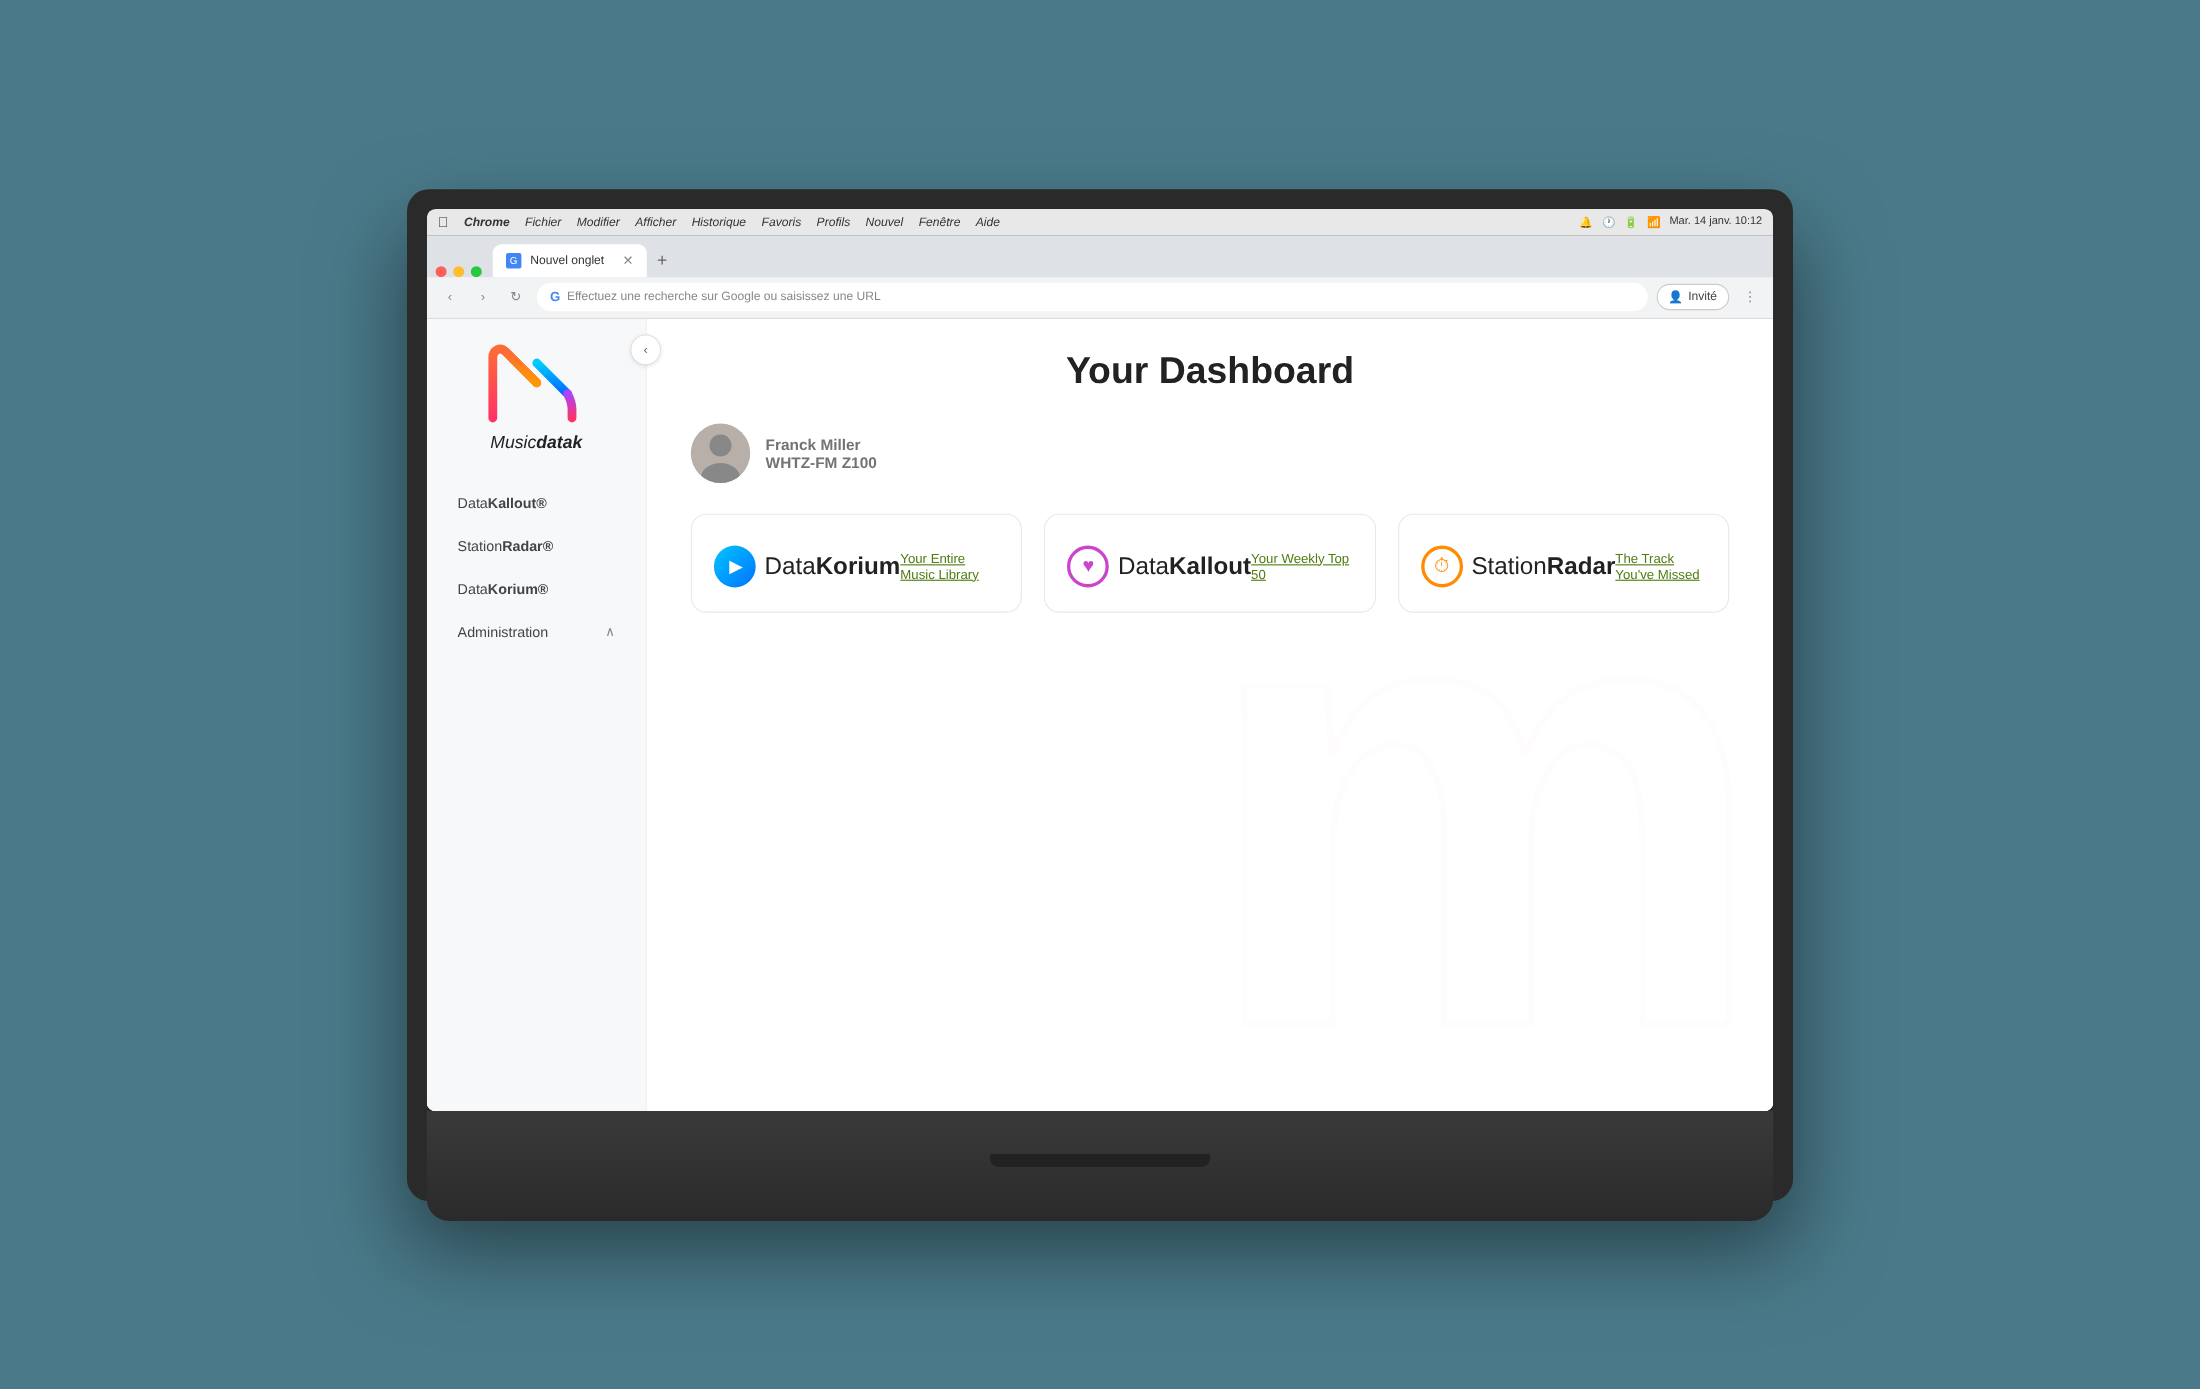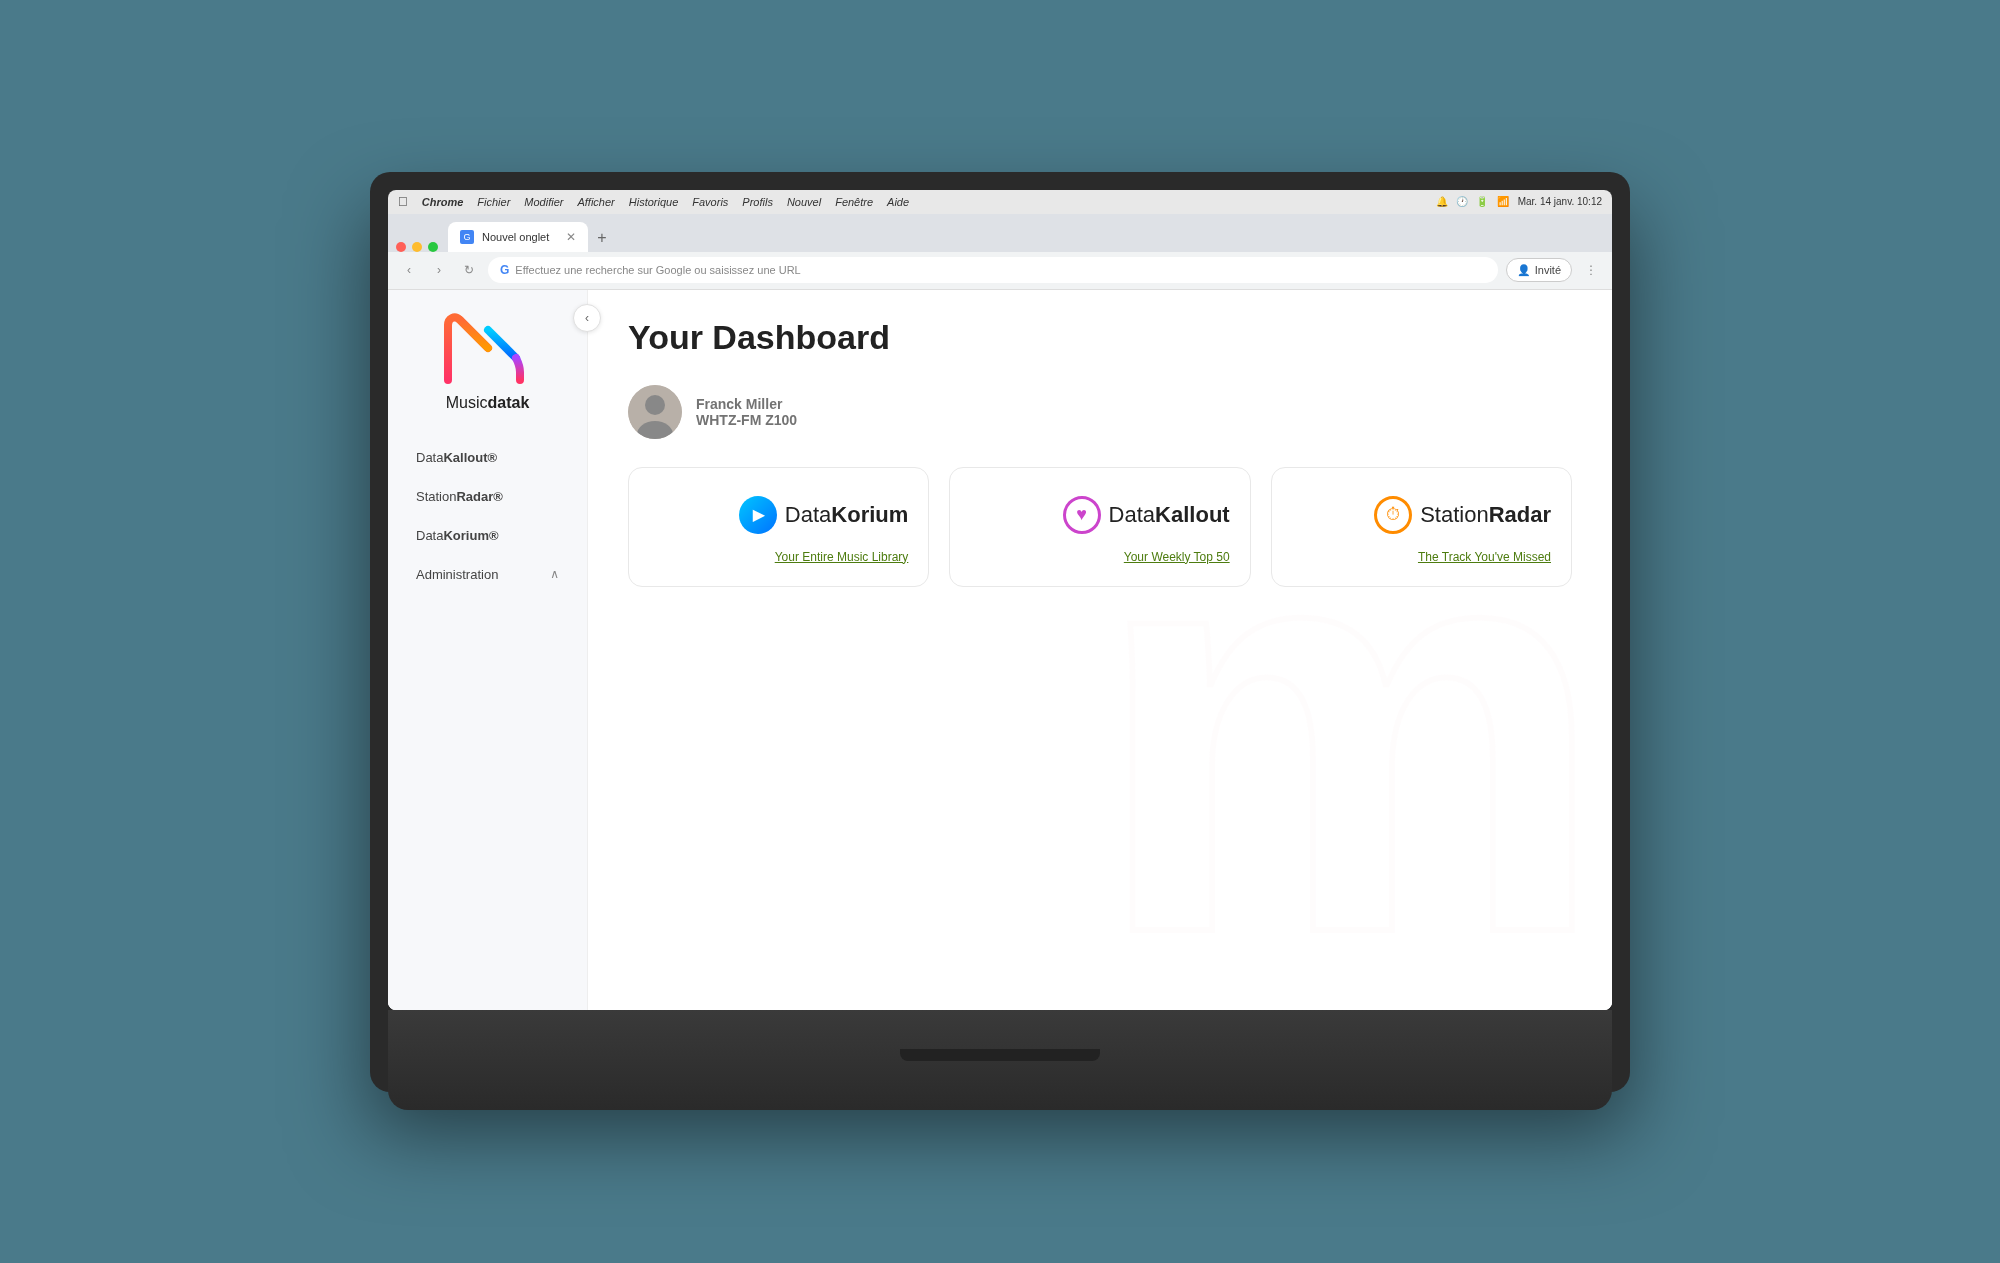--- a/index.html
+++ b/index.html
@@ -235,20 +235,21 @@
       z-index: 10;
       box-shadow: 0 1px 4px rgba(0,0,0,0.1);
     }
 
     
     .logo-container {
       display: flex;
       flex-direction: column;
       align-items: center;
       margin-bottom: 28px;
+      font-style: italic;
     }
     .logo-svg {
       width: 100px;
       height: 80px;
     }
     .logo-text {
       font-size: 16px;
       color: #222;
       margin-top: 4px;
     }
@@ -292,21 +293,21 @@
       height: 700px;
       opacity: 0.15;
       pointer-events: none;
       overflow: hidden;
     }
 
     .dashboard-title {
       font-size: 34px;
       font-weight: 700;
       color: #222;
-      text-align: left;
+      text-align: center;
       margin-bottom: 28px;
     }
 
     
     .user-strip {
       display: flex;
       align-items: center;
       gap: 14px;
       margin-bottom: 28px;
     }
@@ -338,23 +339,22 @@
     .cards-grid {
       display: flex;
       gap: 20px;
     }
     .app-card {
       flex: 1;
       border: 1px solid #e8e8e8;
       border-radius: 14px;
       padding: 28px 20px 22px 20px;
       display: flex;
-      flex-direction: column;
-      align-items: flex-end;
-      gap: 16px;
+      flex-direction: row;
+      align-items: center;
       cursor: pointer;
       transition: box-shadow 0.2s;
     }
     .app-card-logo {
       display: flex;
       align-items: center;
       gap: 8px;
     }
     .app-card-logo-text {
       font-size: 22px;

